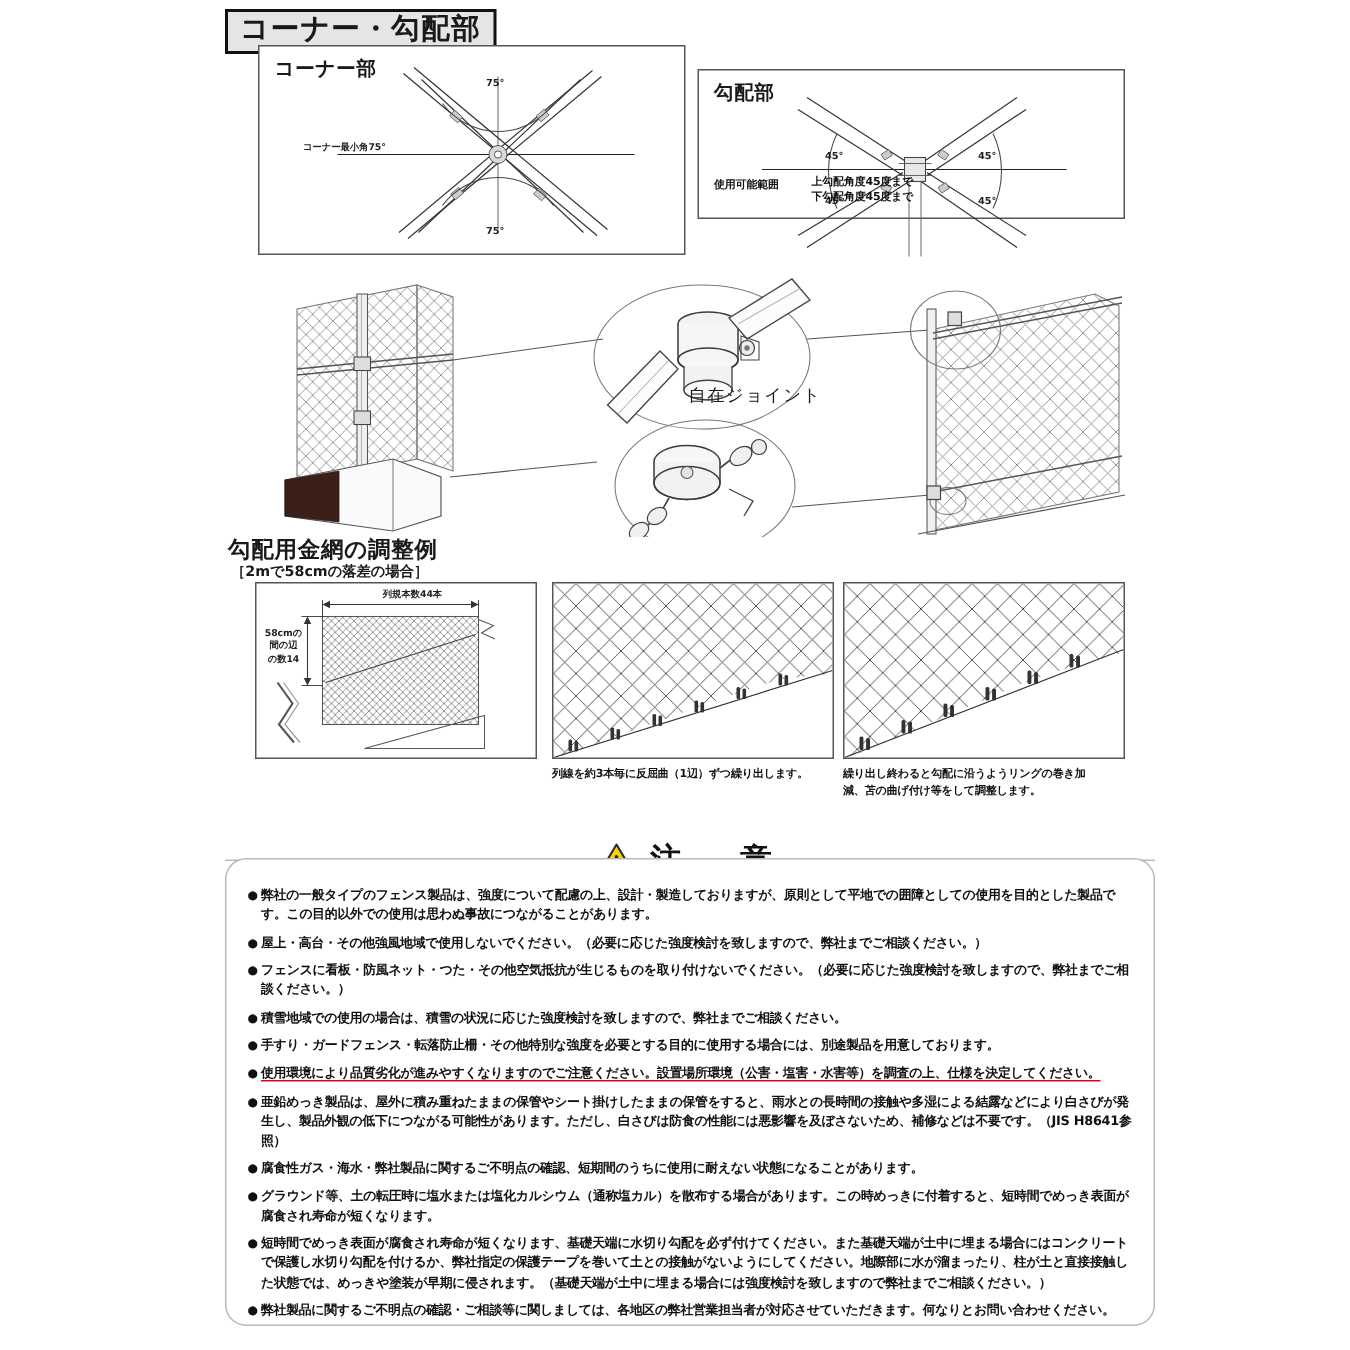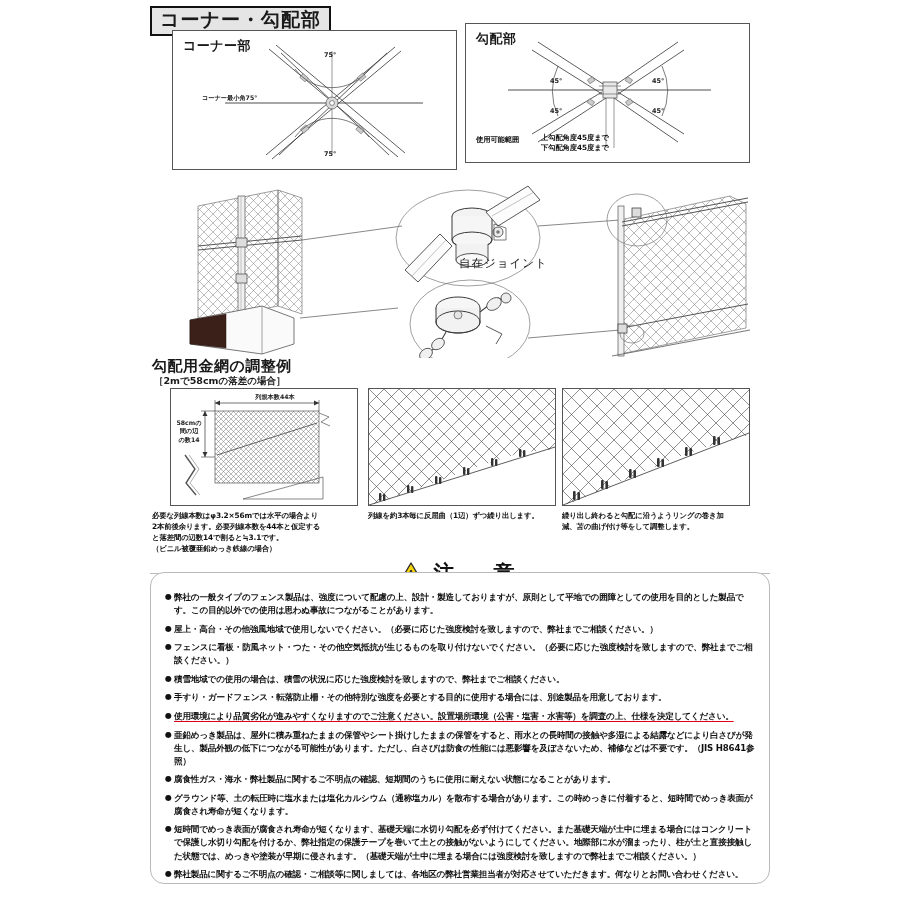--- a/index.html
+++ b/index.html
@@ -37,21 +37,21 @@
   }
 
   
   .panel {
     position: absolute;
     border: 1px solid #555;
     background: #fff;
     box-sizing: border-box;
   }
   .panel-corner { left: 172px; top: 30px; width: 285px; height: 140px; }
-  .panel-slope  { left: 465px; top: 23px; width: 285px; height: 140px; }
+  .panel-slope  { left: 465px; top: 46px; width: 285px; height: 100px; }
 
   .panel-heading {
     position: absolute;
     left: 10px;
     top: 6px;
     font-size: 13px;
     font-weight: bold;
     letter-spacing: 0.5px;
   }
   .panel-note {
@@ -540,26 +540,20 @@
             <rect x="4.4" y="1" width="2.6" height="8" rx="1"></rect>
           </g>
         <g transform="translate(150,47)">
             <rect x="0" y="0" width="2.6" height="9" rx="1"></rect>
             <rect x="4.4" y="1" width="2.6" height="8" rx="1"></rect>
           </g>
       </g>
     </svg>
   </div>
 
-  <div class="adjcap adjcap-1">
-    <div>必要な列線本数はφ3.2×56mでは水平の場合より</div>
-    <div>2本前後余ります。必要列線本数を44本と仮定する</div>
-    <div>と落差間の辺数14で割ると≒3.1です。</div>
-    <div>（ビニル被覆亜鉛めっき鉄線の場合）</div>
-  </div>
 
   <div class="adjcap adjcap-2">列線を約3本毎に反屈曲（1辺）ずつ繰り出します。</div>
 
   <div class="adjcap adjcap-3">
     <div>繰り出し終わると勾配に沿うようリングの巻き加</div>
     <div>減、苫の曲げ付け等をして調整します。</div>
   </div>
 
   <div class="caution-head">
     <span class="rule"></span>

